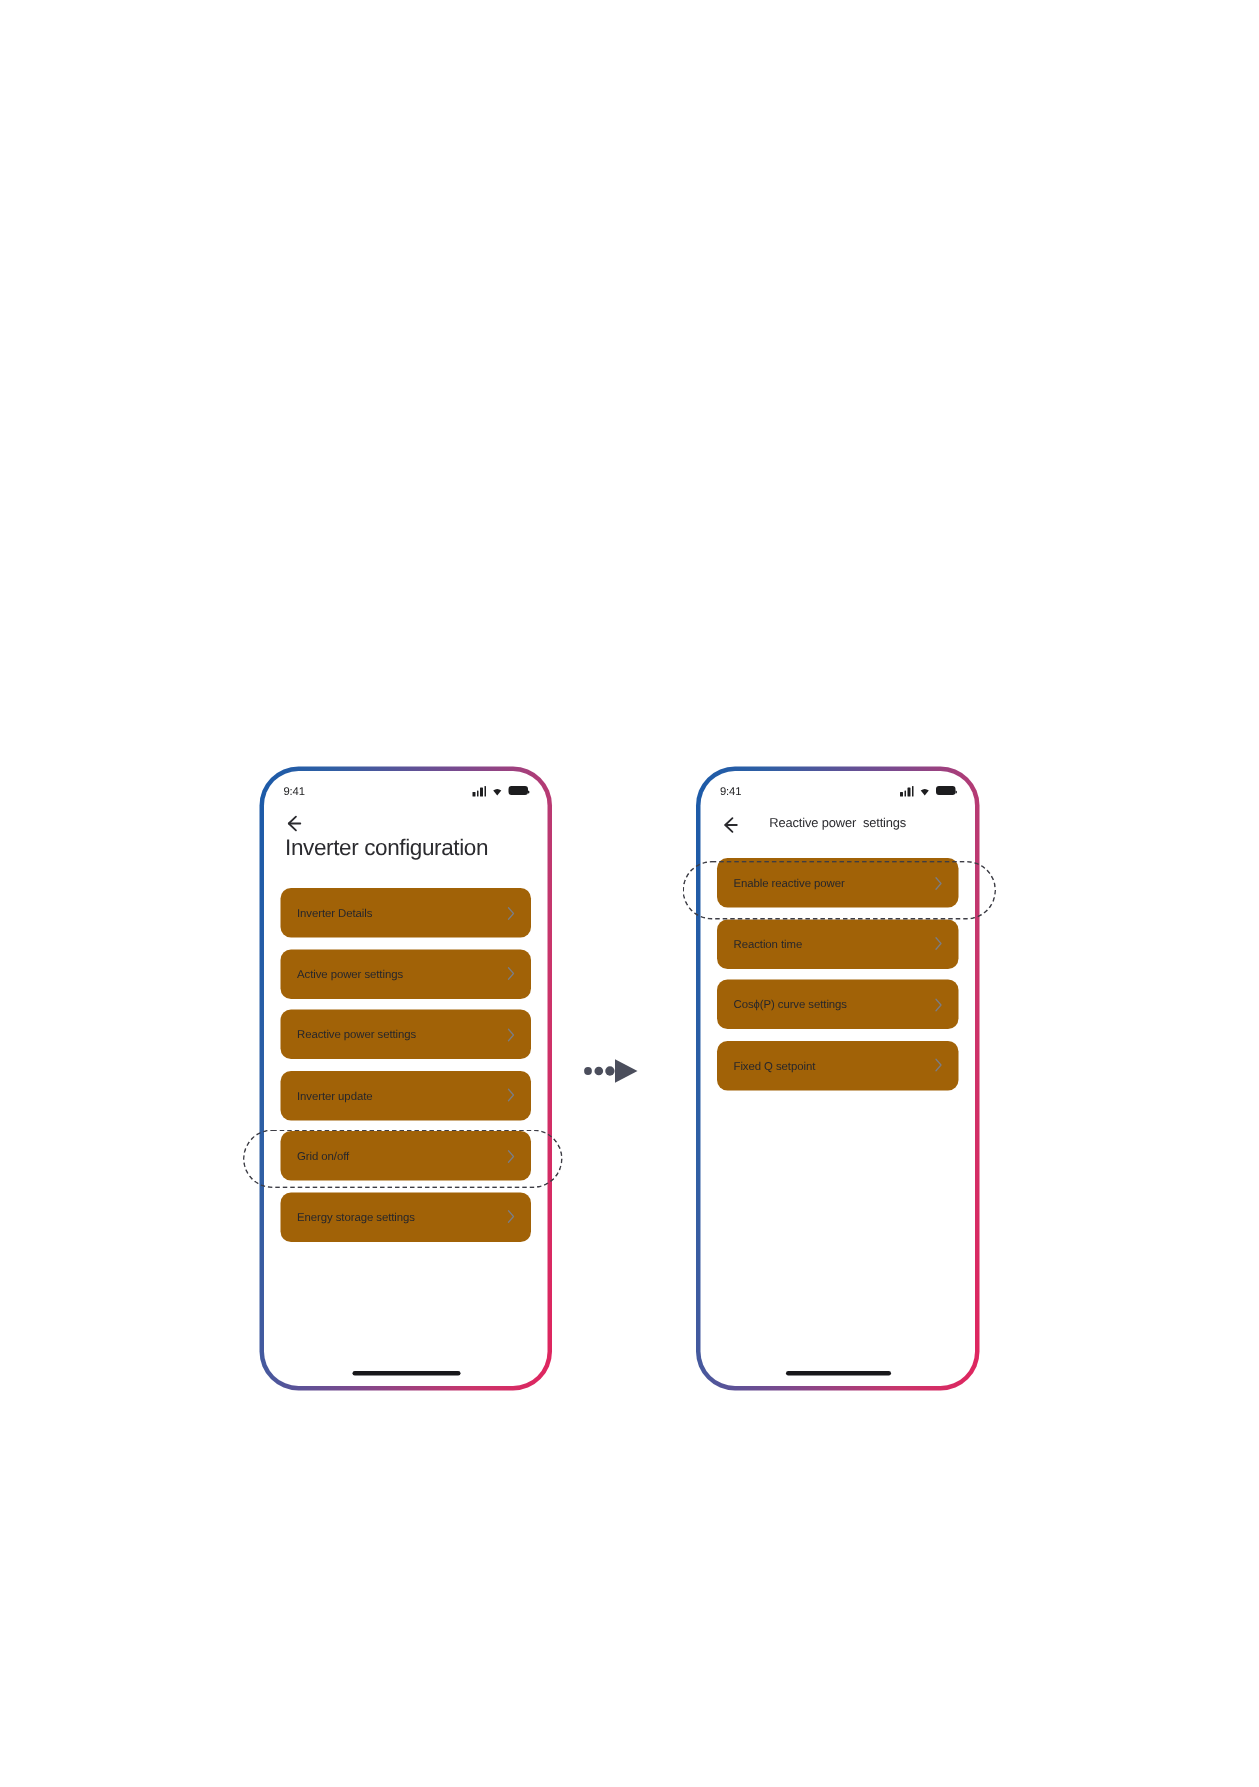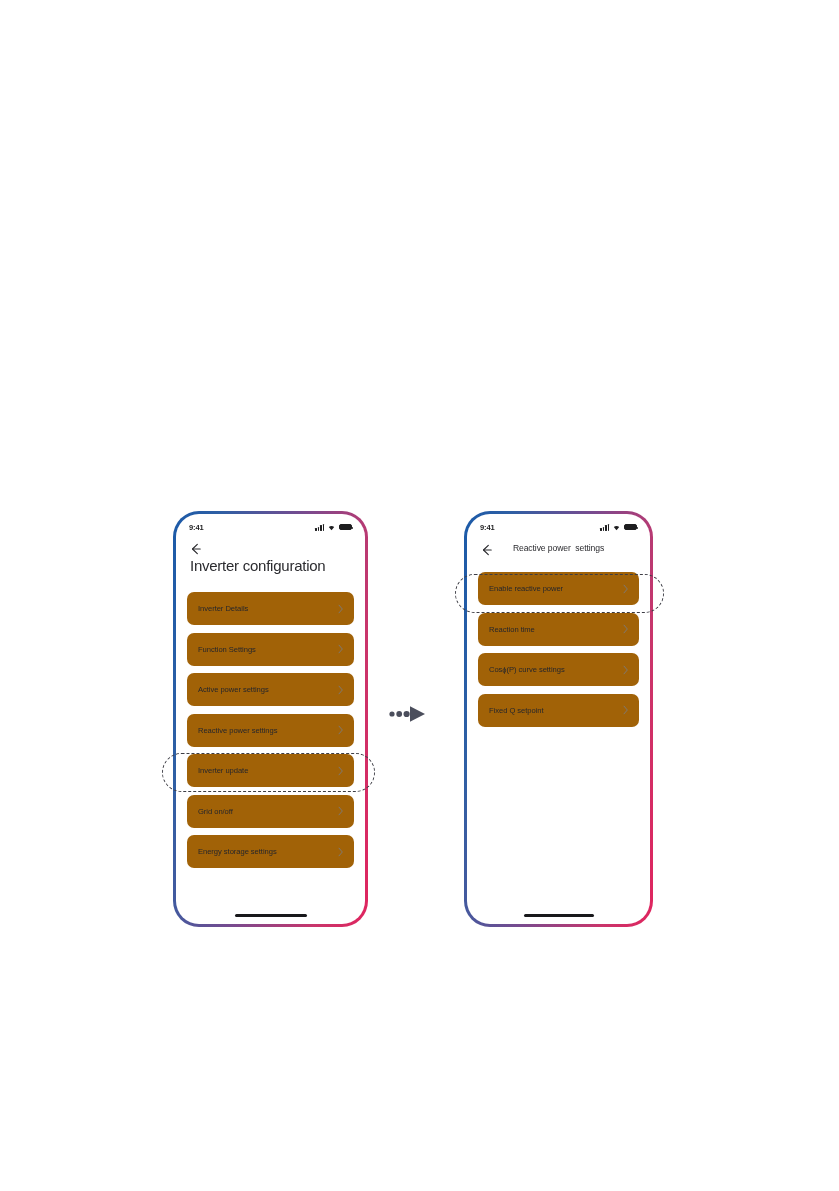--- a/index.html
+++ b/index.html
@@ -65,21 +65,21 @@
     display: flex;
     align-items: center;
     justify-content: space-between;
     padding: 4px 13px 0 13px;
     box-sizing: border-box;
   }
   .status-time {
     font-size: 7.5px;
     color: #1d1d1f;
     letter-spacing: -0.1px;
-    font-weight: 700;
+    font-weight: 400;
   }
   .status-icons {
     display: flex;
     align-items: center;
     gap: 3px;
   }
   .sig-bars {
     display: flex;
     align-items: flex-end;
     gap: 0.9px;
@@ -263,26 +263,20 @@
       <div class="page-title-large">Inverter configuration</div>
 
       <div class="list">
         <div class="row">
           <span class="row-label">Inverter Details</span>
           <svg class="row-chev" viewBox="0 0 8 12">
               <path d="M2.2 1.4 L6.2 6 L2.2 10.6" fill="none" stroke="#7a7d85" stroke-width="1" stroke-linecap="round" stroke-linejoin="round"></path>
             </svg>
         </div>
         <div class="row">
-          <span class="row-label">Function Settings</span>
-          <svg class="row-chev" viewBox="0 0 8 12">
-              <path d="M2.2 1.4 L6.2 6 L2.2 10.6" fill="none" stroke="#7a7d85" stroke-width="1" stroke-linecap="round" stroke-linejoin="round"></path>
-            </svg>
-        </div>
-        <div class="row">
           <span class="row-label">Active power settings</span>
           <svg class="row-chev" viewBox="0 0 8 12">
               <path d="M2.2 1.4 L6.2 6 L2.2 10.6" fill="none" stroke="#7a7d85" stroke-width="1" stroke-linecap="round" stroke-linejoin="round"></path>
             </svg>
         </div>
         <div class="row">
           <span class="row-label">Reactive power settings</span>
           <svg class="row-chev" viewBox="0 0 8 12">
               <path d="M2.2 1.4 L6.2 6 L2.2 10.6" fill="none" stroke="#7a7d85" stroke-width="1" stroke-linecap="round" stroke-linejoin="round"></path>
             </svg>

